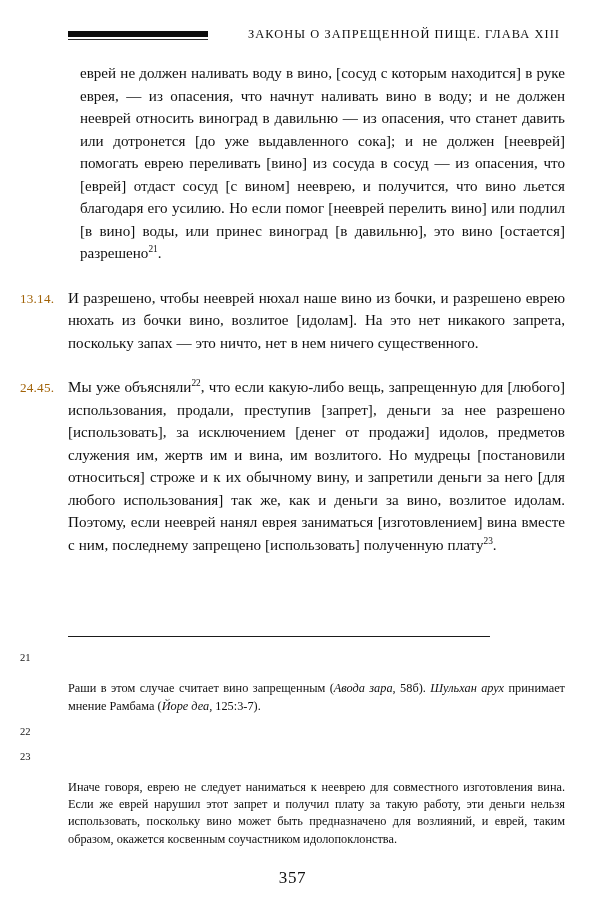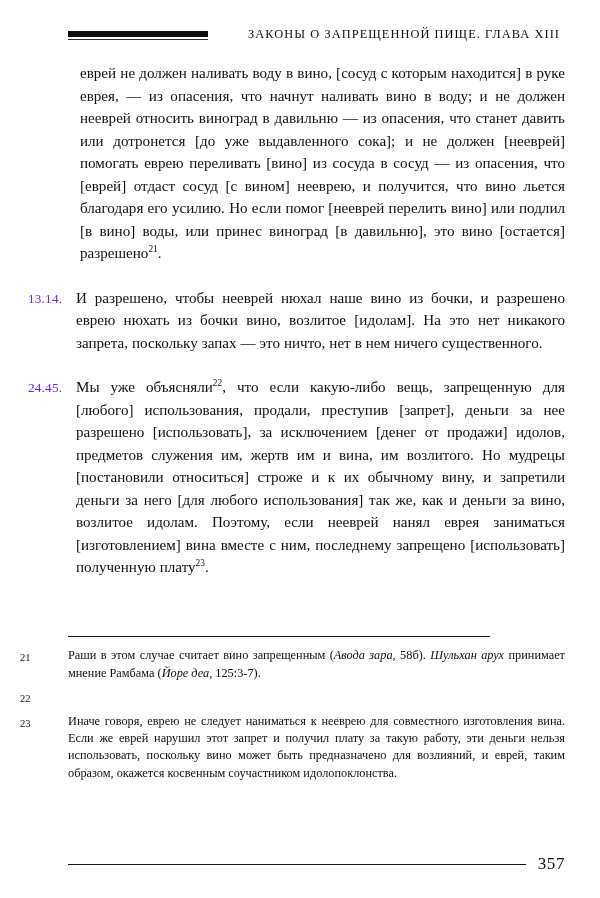--- a/index.html
+++ b/index.html
@@ -71,36 +71,35 @@
     align-items: flex-start;
     margin-bottom: 0;
   }
   .para-num {
     flex: 0 0 48px;
     width: 48px;
     font-size: 13.2px;
     line-height: 22.5px;
     letter-spacing: 0.2px;
     font-feature-settings: "onum" 1;
-    color: #6d28d9;
+    color: #a16207;
     padding-top: 1px;
-    margin-left: 8px;
   }
   .para-body {
     flex: 1 1 auto;
     font-size: 15.1px;
     line-height: 22.5px;
     text-align: justify;
     text-justify: inter-word;
     hyphens: manual;
     color: #101010;
     word-spacing: 0.2px;
   }
   .para.continued .para-body {
-    margin-left: 4px;
+    margin-left: 12px;
   }
   .para-spacer { height: 22px; }
 
   sup {
     font-size: 0.62em;
     vertical-align: super;
     line-height: 0;
   }
 
   
@@ -129,32 +128,34 @@
     line-height: 17.2px;
     padding-top: 2px;
     color: #151515;
   }
   .fn-text {
     flex: 1 1 auto;
     font-size: 12.3px;
     line-height: 17.2px;
     text-align: justify;
     color: #101010;
+    margin-top: 33px;
   }
   .fn-text i { font-style: italic; }
 
   
   .folio {
     position: absolute;
     left: 20px;
     top: 855px;
     width: 545px;
     display: flex;
     align-items: center;
     gap: 12px;
+    flex-direction: column;
   }
   .folio-rule {
     flex: 1 1 auto;
     height: 1.6px;
     background: #161616;
     margin-left: 48px;
   }
   .folio-num {
     flex: 0 0 auto;
     font-size: 17px;

